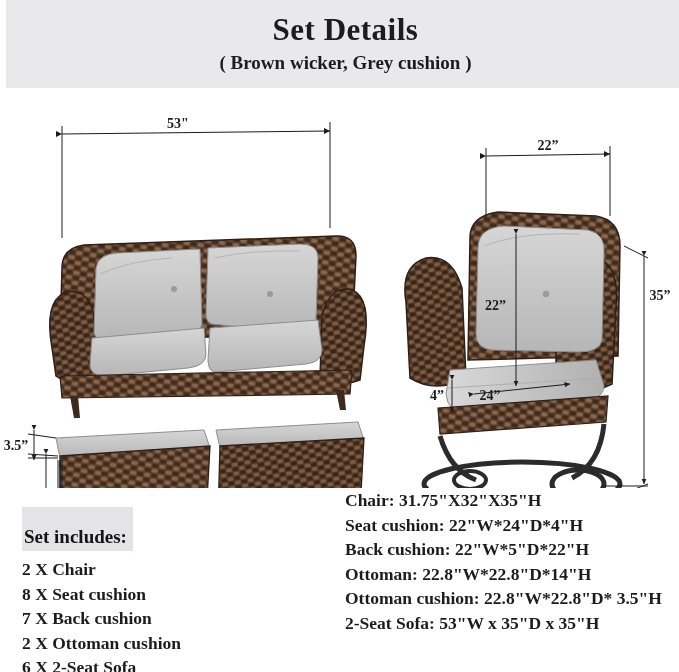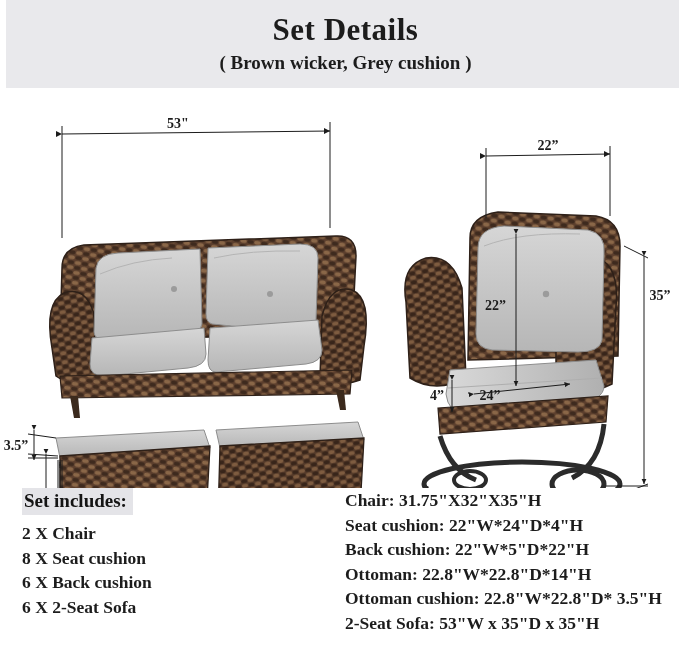--- a/index.html
+++ b/index.html
@@ -71,22 +71,23 @@
   .col-left { position: absolute; left: 22px; top: 0; width: 300px; }
   .col-right { position: absolute; left: 345px; top: 0; width: 330px; }
 
   .sec-title {
     font-family: "Liberation Serif", serif;
     font-weight: bold;
     font-size: 19px;
     color: #141414;
     background: #e4e4e8;
     display: inline-block;
-    padding: 2px 6px 3px 2px;
+    padding: 19px 6px 3px 2px;
     margin-bottom: 6px;
+    margin-top: 19px;
   }
   .list {
     list-style: none;
     margin: 0;
     padding: 0;
     font-weight: bold;
   }
   .list li {
     font-family: "Liberation Serif", serif;
     font-size: 17.5px;
@@ -277,21 +278,22 @@
     </svg>
   </div>
 
   <div class="lists">
 
     <div class="col-left">
       <div class="sec-title">Set includes:</div>
       <ul class="list">
         <li>2 X Chair</li>
         <li>8 X Seat cushion</li>
-        <li>6 X Back cushion</li>
+        <li>7 X Back cushion</li>
+        <li>2 X Ottoman cushion</li>
         <li>6 X 2-Seat Sofa</li>
       </ul>
     </div>
 
     <div class="col-right">
       <ul class="list">
         <li>Chair: 31.75"X32"X35"H</li>
         <li>Seat cushion: 22"W*24"D*4"H</li>
         <li>Back cushion: 22"W*5"D*22"H</li>
         <li>Ottoman: 22.8"W*22.8"D*14"H</li>

